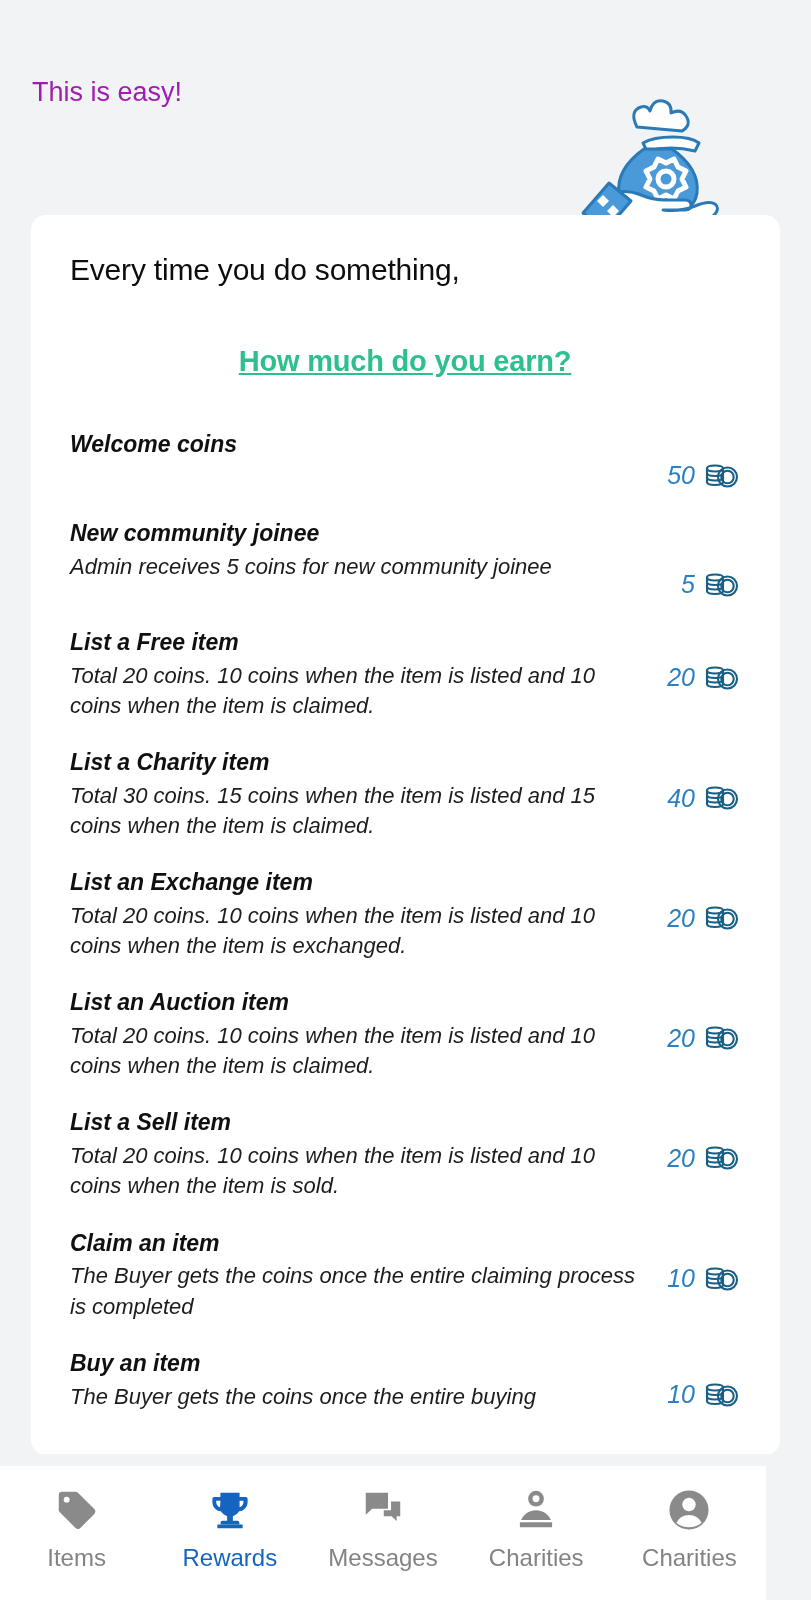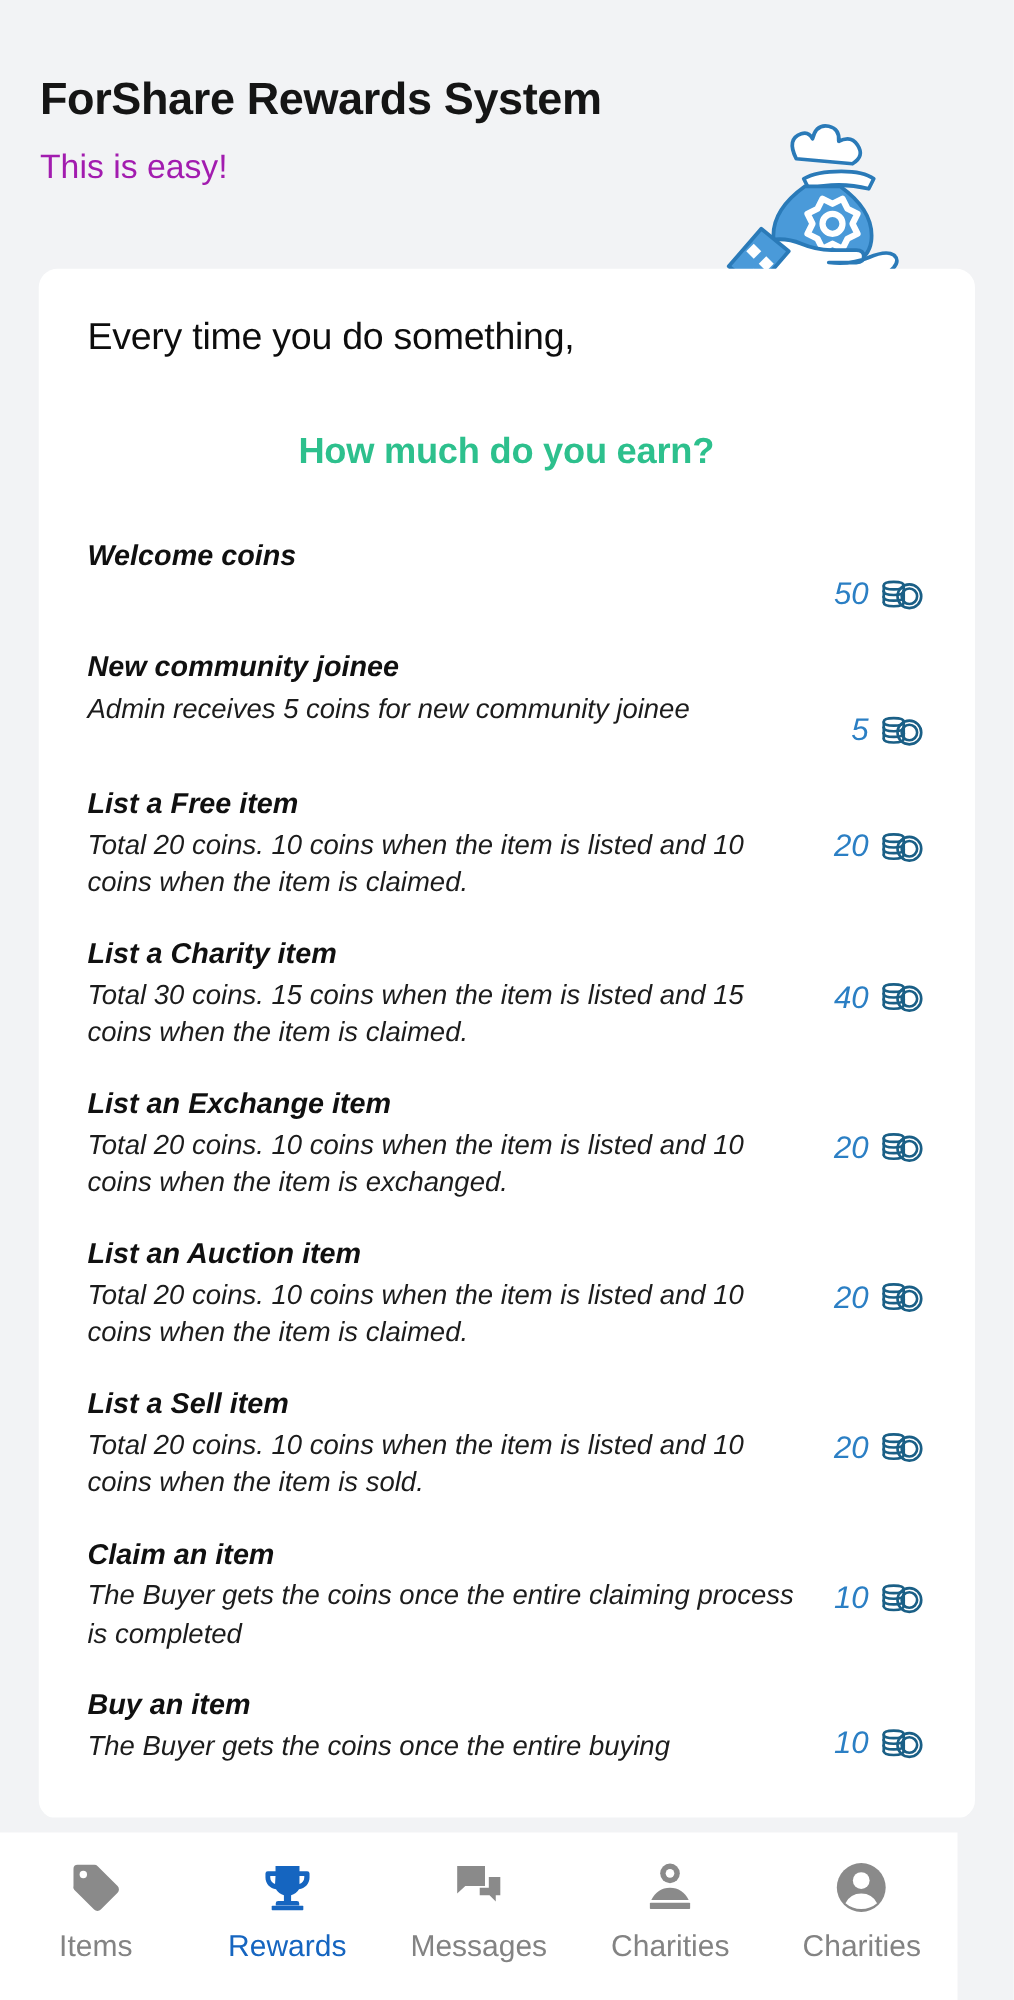--- a/index.html
+++ b/index.html
@@ -72,20 +72,21 @@
     letter-spacing: -0.2px;
   }
 
   .card-question {
     text-align: center;
     font-size: 29px;
     font-weight: bold;
     color: #2dc08d;
     margin-top: 55px;
     letter-spacing: -0.2px;
+    text-decoration: underline;
   }
 
   
   .rewards-list {
     margin-top: 52px;
     font-style: italic;
   }
 
   .reward-row {
     display: flex;
@@ -175,21 +176,20 @@
     height: 12px;
     background: #f2f3f5;
   }
 </style>
 </head>
 <body>
 
 <div class="status-strip"></div>
 
 <div class="page-header">
-  <div class="page-title">ForShare Rewards System</div>
   <div class="page-subtitle">This is easy!</div>
 
   <div class="header-illustration">
     <svg viewBox="0 0 160 145" width="160" height="145">
 
       <g fill="#ffffff" stroke="#2a7ab8" stroke-width="3" stroke-linejoin="round">
         <path d="M66 32 q-8 -16 4 -20 q6 -2 9 4 q3 -12 13 -10 q9 2 8 12 q10 -5 15 3 q6 9 -4 15 z"></path>
       </g>
       <path d="M72 48 q10 -6 30 -6 q18 0 26 6 l-4 8 q-24 -6 -48 0 z" fill="#ffffff" stroke="#2a7ab8" stroke-width="3" stroke-linejoin="round"></path>
 

